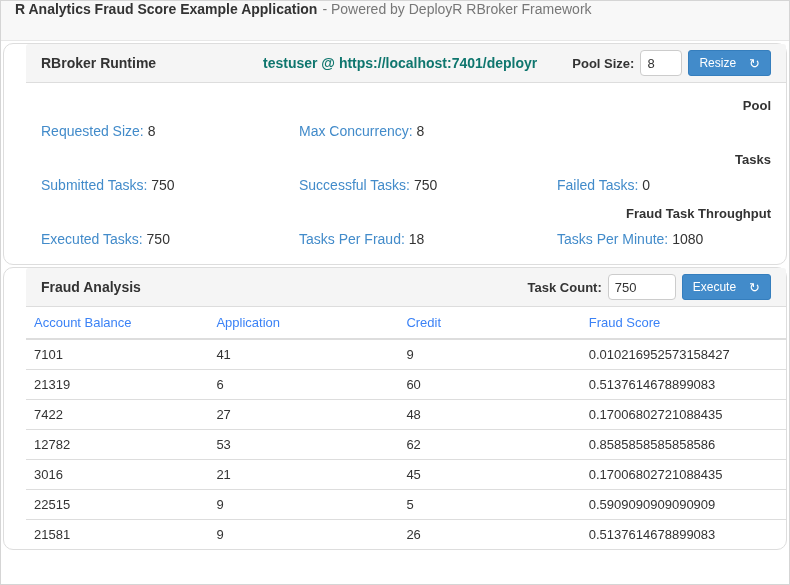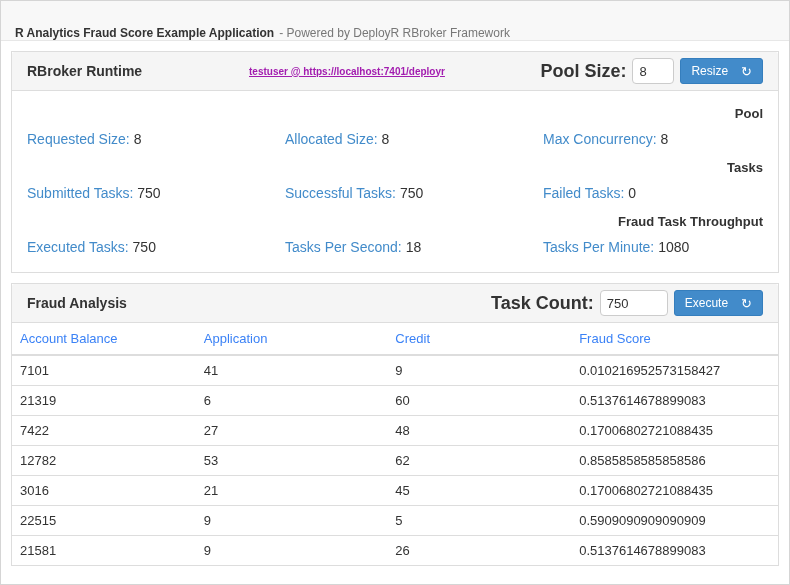--- a/index.html
+++ b/index.html
@@ -6,39 +6,39 @@
   html, body { margin: 0; padding: 0; background: #fff; }
   body { font-family: "Liberation Sans", sans-serif; color: #333; }
   .page {
     width: 790px; height: 585px; overflow: hidden;
     border: 1px solid #d5d5d5; background: #fff;
   }
 
   
   .navbar {
     height: 40px; background: #f8f8f8; border-bottom: 1px solid #e7e7e7;
-    display: flex; align-items: flex-end; padding: 0 14px; font-size: 12px;
+    display: flex; align-items: flex-start; padding: 0 14px; font-size: 14px;
     white-space: nowrap;
   }
   .app-title { font-weight: bold; color: #333; }
   .app-subtitle { color: #777; margin-left: 5px; }
 
   
-  .panel { margin: 10px; border: 1px solid #ddd; border-radius: 0; background: #fff; }
+  .panel { margin: 2px; border: 1px solid #ddd; border-radius: 10px; background: #fff; padding-left: 22px; }
   .panel-heading {
     background: #f5f5f5; border-bottom: 1px solid #ddd;
     border-radius: 3px 3px 0 0;
     padding: 6px 15px; min-height: 37px;
     display: flex; align-items: center; font-size: 13px;
   }
   .panel-title { font-weight: bold; color: #333; font-size: 14px; }
   .runtime-title { width: 222px; flex: 0 0 auto; }
-  .endpoint { font-weight: bold; color: #a21caf; flex: 1 1 auto; font-size: 10px; text-decoration: underline; }
+  .endpoint { font-weight: bold; color: #0f766e; flex: 1 1 auto; font-size: 14px; }
   .heading-controls { margin-left: auto; display: flex; align-items: center; gap: 6px; white-space: nowrap; }
-  .ctrl-label { font-weight: bold; font-size: 18px; color: #333; }
+  .ctrl-label { font-weight: bold; font-size: 13px; color: #333; }
   .ctrl-input {
     height: 26px; border: 1px solid #ccc; border-radius: 4px;
     padding: 2px 6px; font-size: 13px; color: #333;
     font-family: "Liberation Sans", sans-serif;
   }
   .ctrl-input.small { width: 42px; }
   .ctrl-input.medium { width: 68px; }
   .btn-primary {
     background: #428bca; border: 1px solid #357ebd; color: #fff;
     border-radius: 3px; padding: 4px 10px; font-size: 12px;
@@ -89,33 +89,32 @@
         <button class="btn-primary">
           <span>Resize</span>
           <span class="btn-icon">↻</span>
         </button>
       </span>
     </div>
     <div class="panel-body">
         <div class="section-heading">Pool</div>
         <div class="stats-row">
           <div><span class="stat-label">Requested Size: </span><span class="stat-value">8</span></div>
-          <div><span class="stat-label">Allocated Size: </span><span class="stat-value">8</span></div>
           <div><span class="stat-label">Max Concurrency: </span><span class="stat-value">8</span></div>
         </div>
         <div class="section-heading">Tasks</div>
         <div class="stats-row">
           <div><span class="stat-label">Submitted Tasks: </span><span class="stat-value">750</span></div>
           <div><span class="stat-label">Successful Tasks: </span><span class="stat-value">750</span></div>
           <div><span class="stat-label">Failed Tasks: </span><span class="stat-value">0</span></div>
         </div>
         <div class="section-heading">Fraud Task Throughput</div>
         <div class="stats-row">
           <div><span class="stat-label">Executed Tasks: </span><span class="stat-value">750</span></div>
-          <div><span class="stat-label">Tasks Per Second: </span><span class="stat-value">18</span></div>
+          <div><span class="stat-label">Tasks Per Fraud: </span><span class="stat-value">18</span></div>
           <div><span class="stat-label">Tasks Per Minute: </span><span class="stat-value">1080</span></div>
         </div>
       </div>
   </div>
 
   <div class="panel">
     <div class="panel-heading">
       <span class="panel-title">Fraud Analysis</span>
       <span class="heading-controls">
         <span class="ctrl-label">Task Count:</span>

